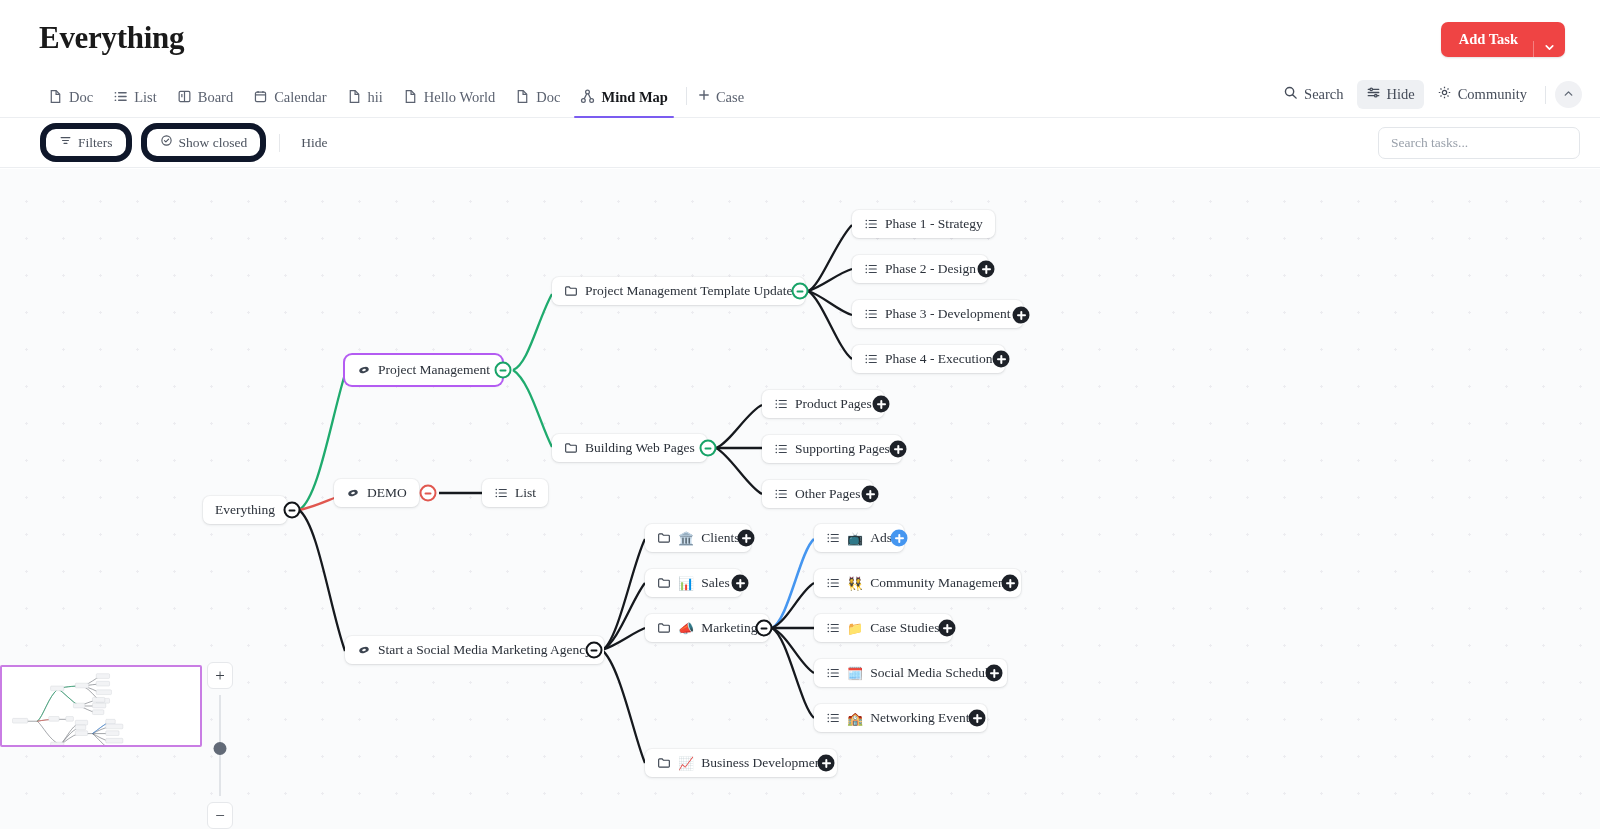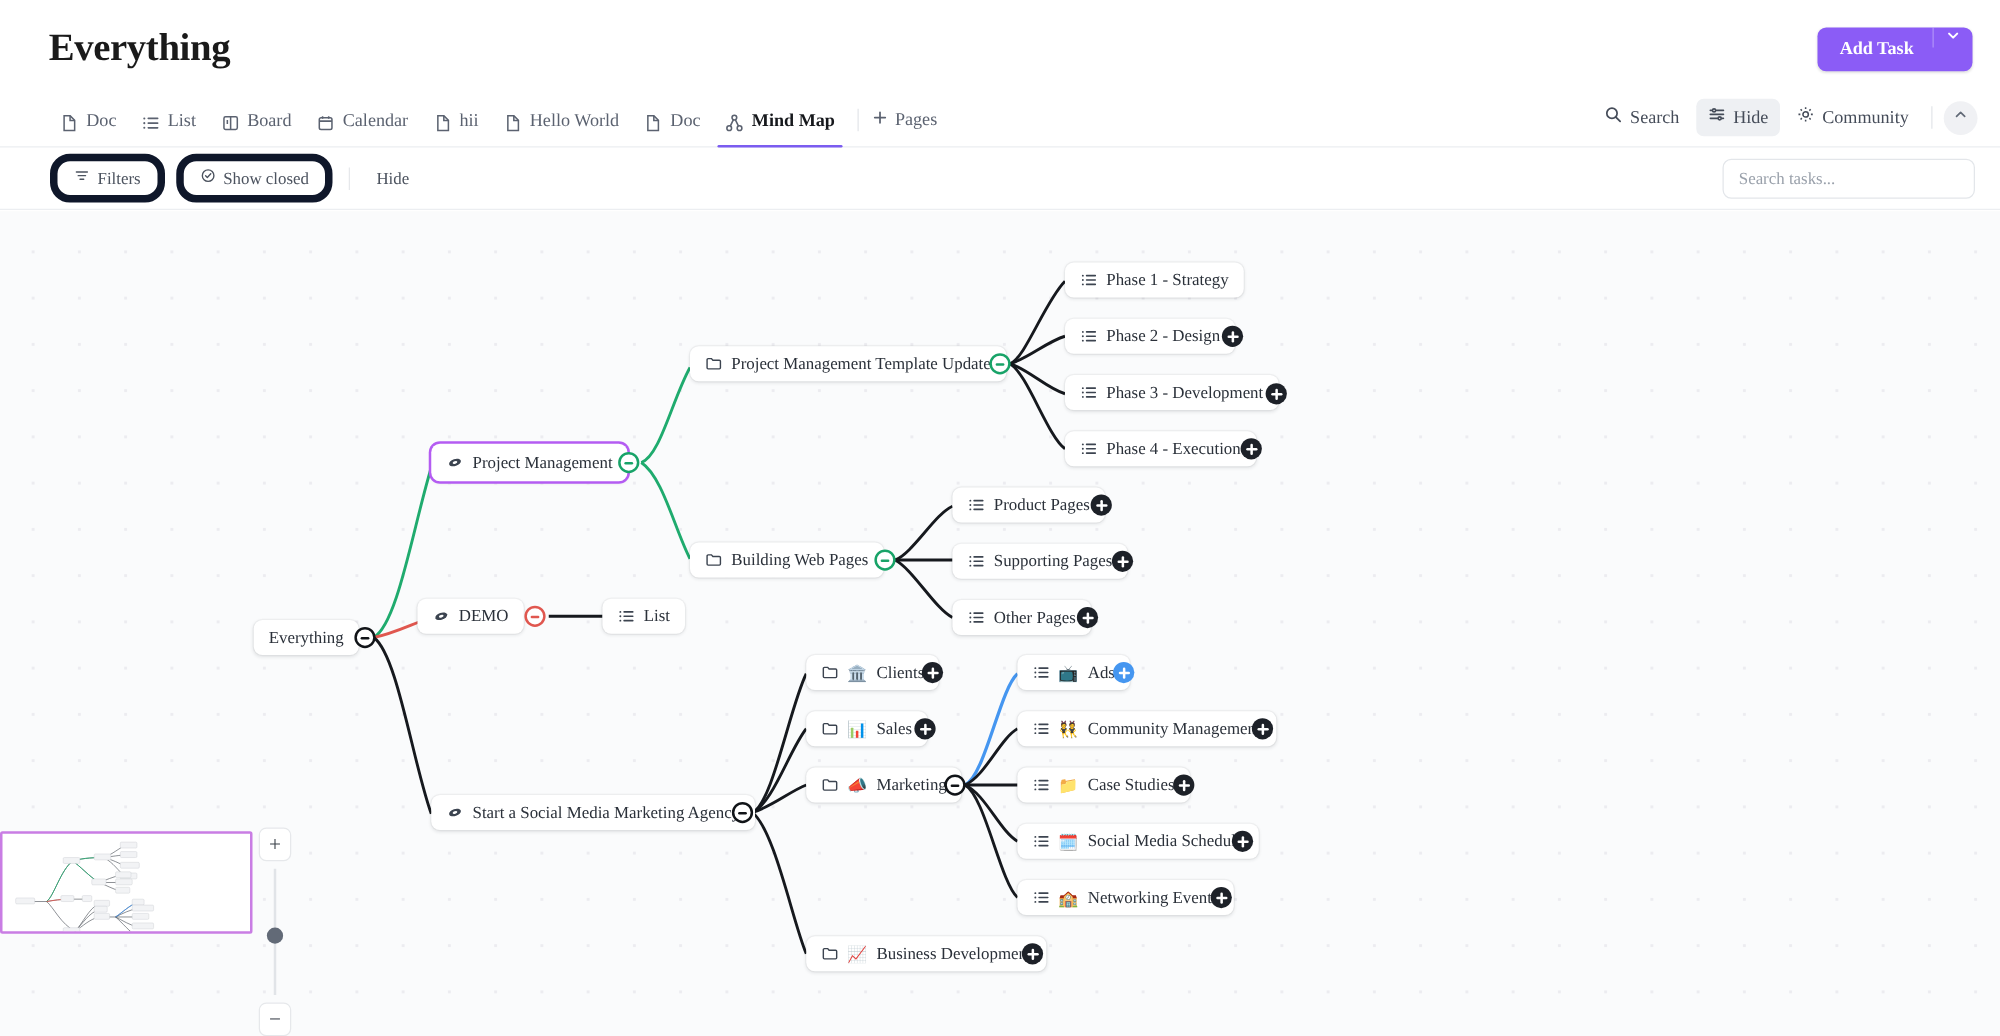--- a/index.html
+++ b/index.html
@@ -12,44 +12,44 @@
   }
   .app { position: relative; width: 1600px; height: 829px; font-family: Liberation Serif, serif; }
 
   
   .topbar { position: relative; height: 78px; }
   .page-title {
     position: absolute; left: 39px; top: 20px;
     font-size: 31px; font-weight: 700; color: #1a1a1a; letter-spacing: -.3px;
   }
   .addtask-wrap {
-    position: absolute; right: 22px; top: 22px;
-    display: flex; align-items: flex-start;
+    position: absolute; right: 35px; top: 22px;
+    display: flex; align-items: flex-end;
     border-radius: 7px; overflow: hidden;
-    background: #8b5cf6; box-shadow: 0 1px 2px rgba(0,0,0,.12);
+    background: #ef4444; box-shadow: 0 1px 2px rgba(0,0,0,.12);
   }
   .addtask-btn {
     border: none; background: transparent; color: #fff;
     font-family: inherit; font-size: 14.5px; font-weight: 700;
     padding: 9px 15px 9px 18px; cursor: pointer;
   }
   .addtask-caret {
     border: none; background: transparent; color: #fff;
     border-left: 1px solid rgba(255,255,255,.32);
     padding: 0 9px; cursor: pointer; display: flex; align-items: center;
   }
 
   
   .tabsrow {
     position: relative; height: 40px;
     border-bottom: 1px solid #eceef1;
     display: flex; align-items: flex-end; padding-left: 38px;
   }
   .tab {
-    display: flex; align-items: flex-end; gap: 6px;
+    display: flex; align-items: flex-start; gap: 6px;
     font-size: 14.5px; color: #5b6270; padding: 0 10px 11px 10px;
     cursor: pointer; white-space: nowrap; position: relative;
   }
   .tab.active { color: #16181c; font-weight: 600; }
   .tab.active::after {
     content: ""; position: absolute; left: 4px; right: 4px; bottom: -1px;
     height: 2px; background: #7b5cf0; border-radius: 2px;
   }
   .tab .ico { display: inline-flex; width: 15px; height: 15px; color: #5b6270; }
   .tab .ico svg { width: 15px; height: 15px; }
@@ -288,21 +288,21 @@
     </div>
 
     <div class="tab-sep"></div>
 
     <div class="tab-add">
       <span>
         <svg viewBox="0 0 16 16" width="14" height="14" fill="none" stroke="currentColor" stroke-width="1.6" stroke-linecap="round">
             <path d="M8 3.2v9.6M3.2 8h9.6"></path>
           </svg>
       </span>
-      <span>Pages</span>
+      <span>Case</span>
     </div>
 
     <div class="topright">
       <div class="tr-item">
         <span>
           <svg viewBox="0 0 16 16" width="15" height="15" fill="none" stroke="currentColor" stroke-width="1.5">
               <circle cx="7" cy="7" r="4.4"></circle>
               <path d="M10.3 10.3 14 14" stroke-linecap="round"></path>
             </svg>
         </span>

